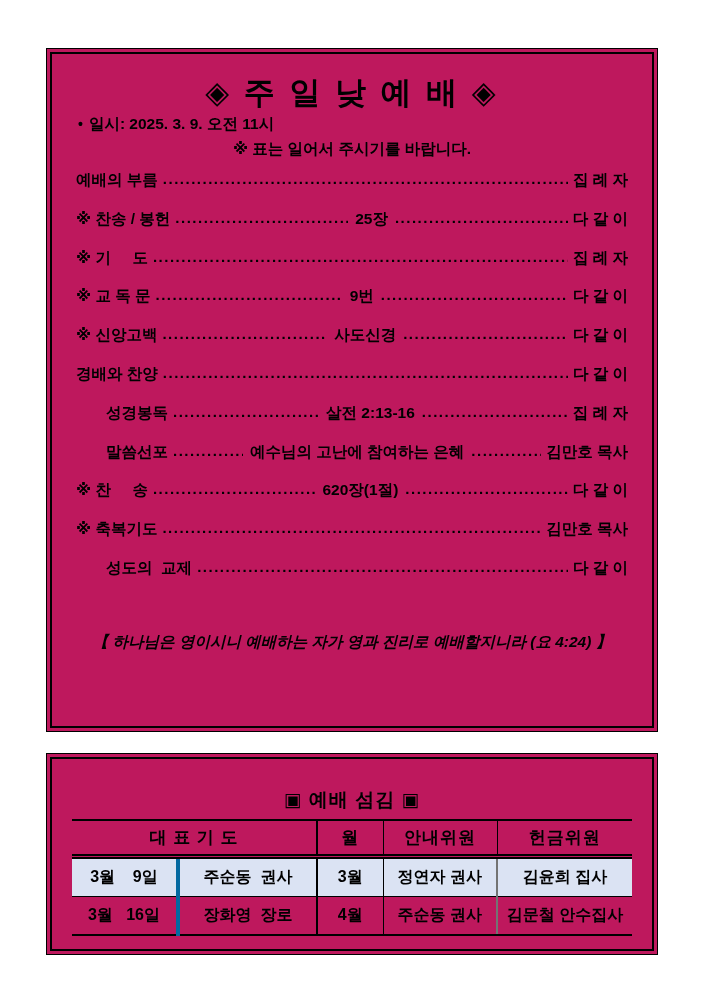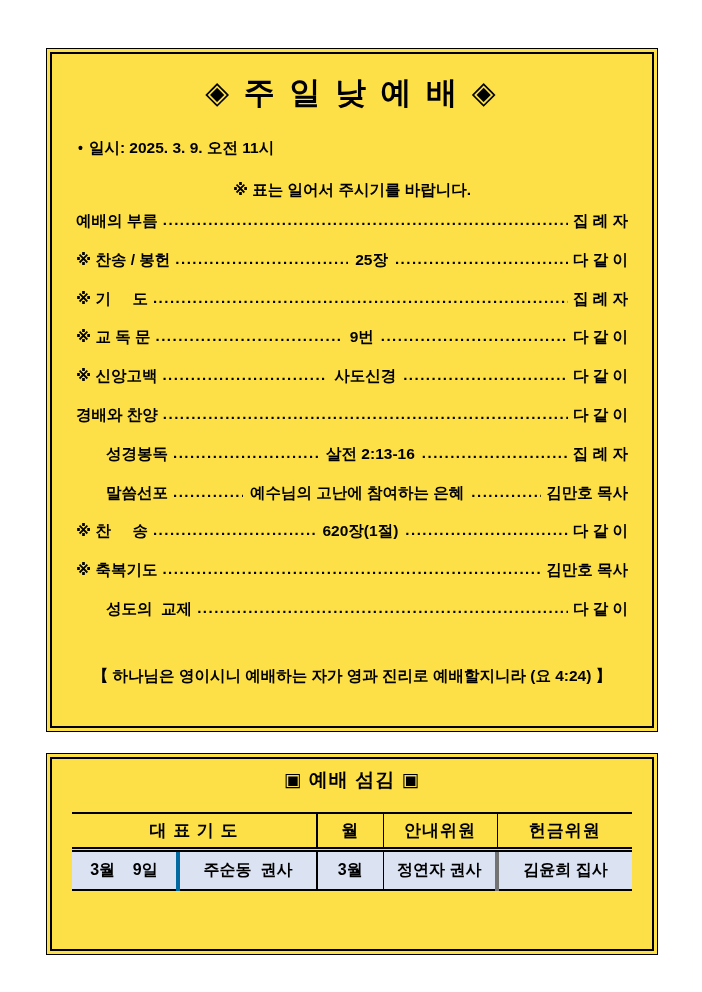--- a/index.html
+++ b/index.html
@@ -7,49 +7,48 @@
     width: 702px; height: 992px;
     background: #ffffff;
     font-family: "Liberation Sans", "DejaVu Sans", sans-serif;
     font-weight: bold;
     color: #000;
     overflow: hidden;
   }
   .page { position: relative; width: 702px; height: 992px; }
 
   
-  .frame { position: absolute; border: 1px solid #000; padding: 3px; box-sizing: border-box; background: #fde047; }
+  .frame { position: absolute; border: 1px solid #000; padding: 3px; box-sizing: border-box; background: #be185d; }
   .frame-inner { border: 2px solid #000; width: 100%; height: 100%; box-sizing: border-box; overflow: hidden; }
 
   .box-worship { left: 46px; top: 48px; width: 612px; height: 684px; }
   .box-serving { left: 46px; top: 753px; width: 612px; height: 202px; }
 
   .worship-content { padding: 0 24px; }
 
   .main-title {
     margin-top: 18px;
     text-align: center;
     font-size: 31px;
     letter-spacing: 3px;
     white-space: pre;
   }
 
   .info-row {
-    margin-top: 24px;
     display: flex;
     justify-content: space-between;
     align-items: flex-start;
     font-size: 15.5px;
     padding: 0 2px;
   }
   .info-item { white-space: pre; }
   .bullet { font-size: 14px; padding-right: 6px; }
 
   .stand-note {
-    margin-top: 21px;
+    margin-top: 4px;
     text-align: center;
     font-size: 15.5px;
     white-space: pre;
   }
 
   .service-lines { margin-top: 10px; }
   .line {
     display: flex;
     align-items: flex-start;
     height: 38.8px;
@@ -66,38 +65,39 @@
     white-space: nowrap;
     margin: 0 5px;
   }
   .leader::after {
     content: "........................................................................................................................................................................................";
     letter-spacing: 1.5px;
     font-size: 15px;
   }
 
   .quote {
+    margin-top: 35px;
+    text-align: center;
+    font-size: 15.5px;
+    white-space: pre;
+    font-style: italic;
+  }
+
+  .serving-title {
     margin-top: 28px;
-    text-align: center;
-    font-size: 15.5px;
-    white-space: pre;
-  }
-
-  .serving-title {
-    margin-top: 8px;
     text-align: center;
     font-size: 19px;
     letter-spacing: 1px;
     white-space: pre;
   }
 
   table.serving {
     border-collapse: collapse;
     width: 560px;
-    margin: 19px auto 0;
+    margin: 6px auto 0;
     table-layout: fixed;
   }
   table.serving th, table.serving td {
     font-weight: bold;
     text-align: center;
     white-space: pre;
     padding: 0;
     overflow: hidden;
   }
   table.serving thead th {
@@ -113,21 +113,21 @@
     border-bottom: 1px solid #000;
   }
   table.serving tbody tr:last-child td { border-bottom: 2.5px solid #000; }
 
   table.serving thead th:nth-child(1) { border-right: 2px solid #000; }
   table.serving thead th:nth-child(2) { border-right: 1px solid #000; }
   table.serving thead th:nth-child(3) { border-right: 1px solid #000; }
   table.serving tbody td:nth-child(1) { border-right: 4px solid #0369a1; }
   table.serving tbody td:nth-child(2) { border-right: 2px solid #000; }
   table.serving tbody td:nth-child(3) { border-right: 1px solid #000; }
-  table.serving tbody td:nth-child(4) { border-right: 4px solid #737373; }
+  table.serving tbody td:nth-child(4) { border-right: 2px solid #737373; }
 
   tr.highlight td { background: #dbe3f3; border-top: 1px solid #2d3a66; border-bottom: 1px solid #2d3a66; }
 </style>
 </head>
 <body>
 
 <div class="page">
 
   <div class="frame box-worship">
     <div class="frame-inner">
@@ -252,19 +252,26 @@
           </tr>
         </thead>
         <tbody>
           <tr class="highlight">
             <td>3월    9일</td>
             <td>주순동  권사</td>
             <td>3월</td>
             <td>정연자 권사</td>
             <td>김윤희 집사</td>
           </tr>
+          <tr>
+            <td>3월   16일</td>
+            <td>장화영  장로</td>
+            <td>4월</td>
+            <td>주순동 권사</td>
+            <td>김문철 안수집사</td>
+          </tr>
         </tbody>
       </table>
 
     </div>
   </div>
 
 </div>
 
 </body></html>

